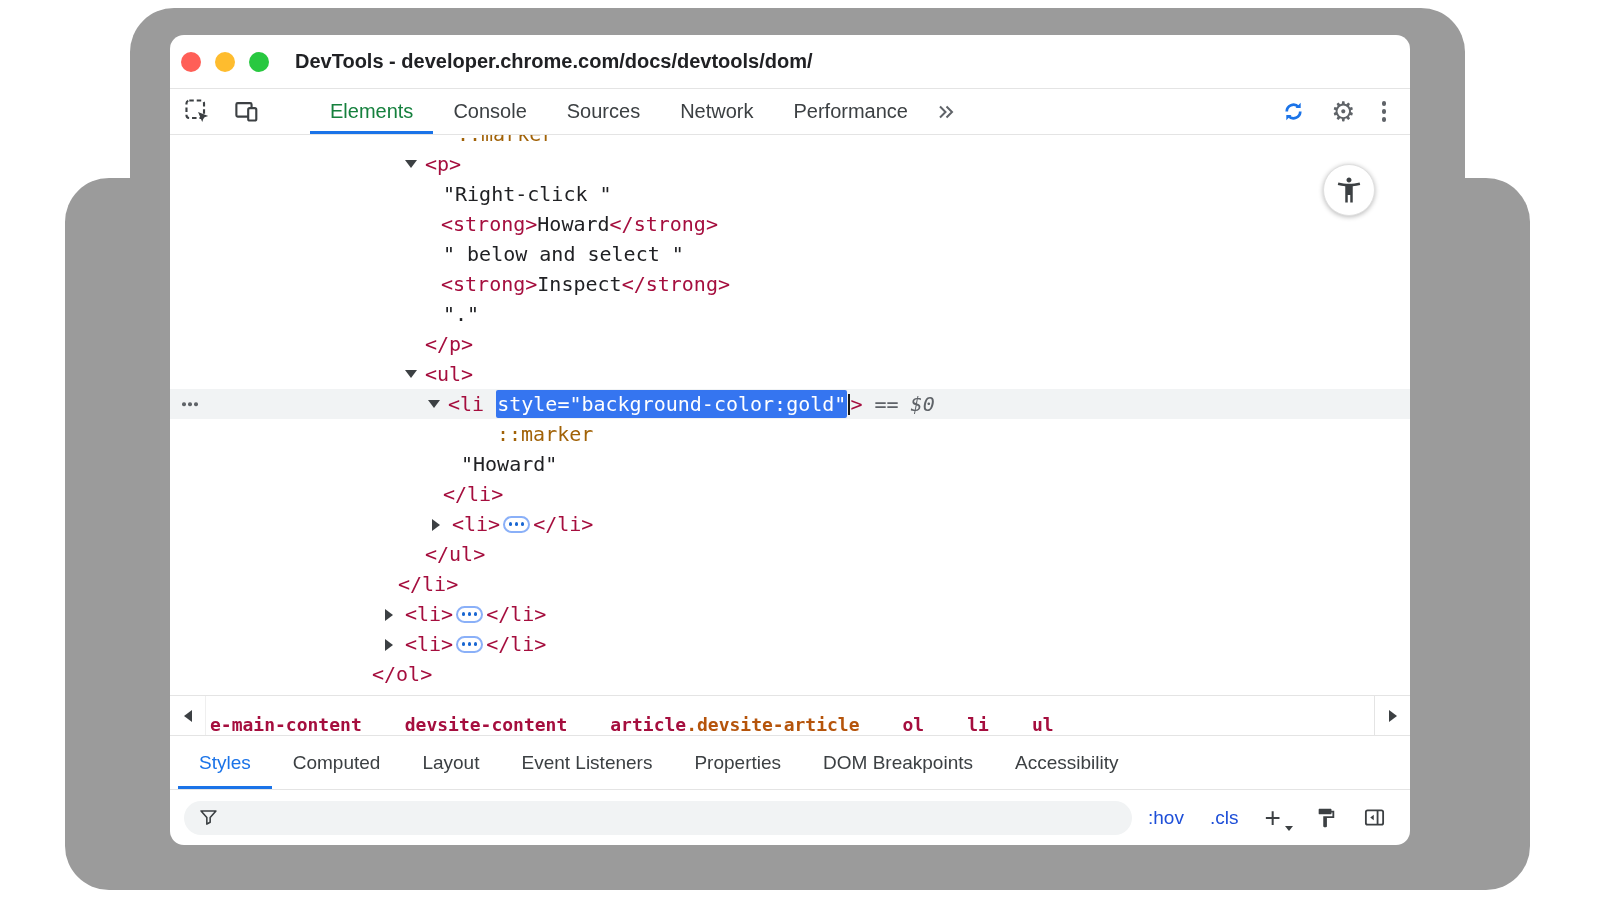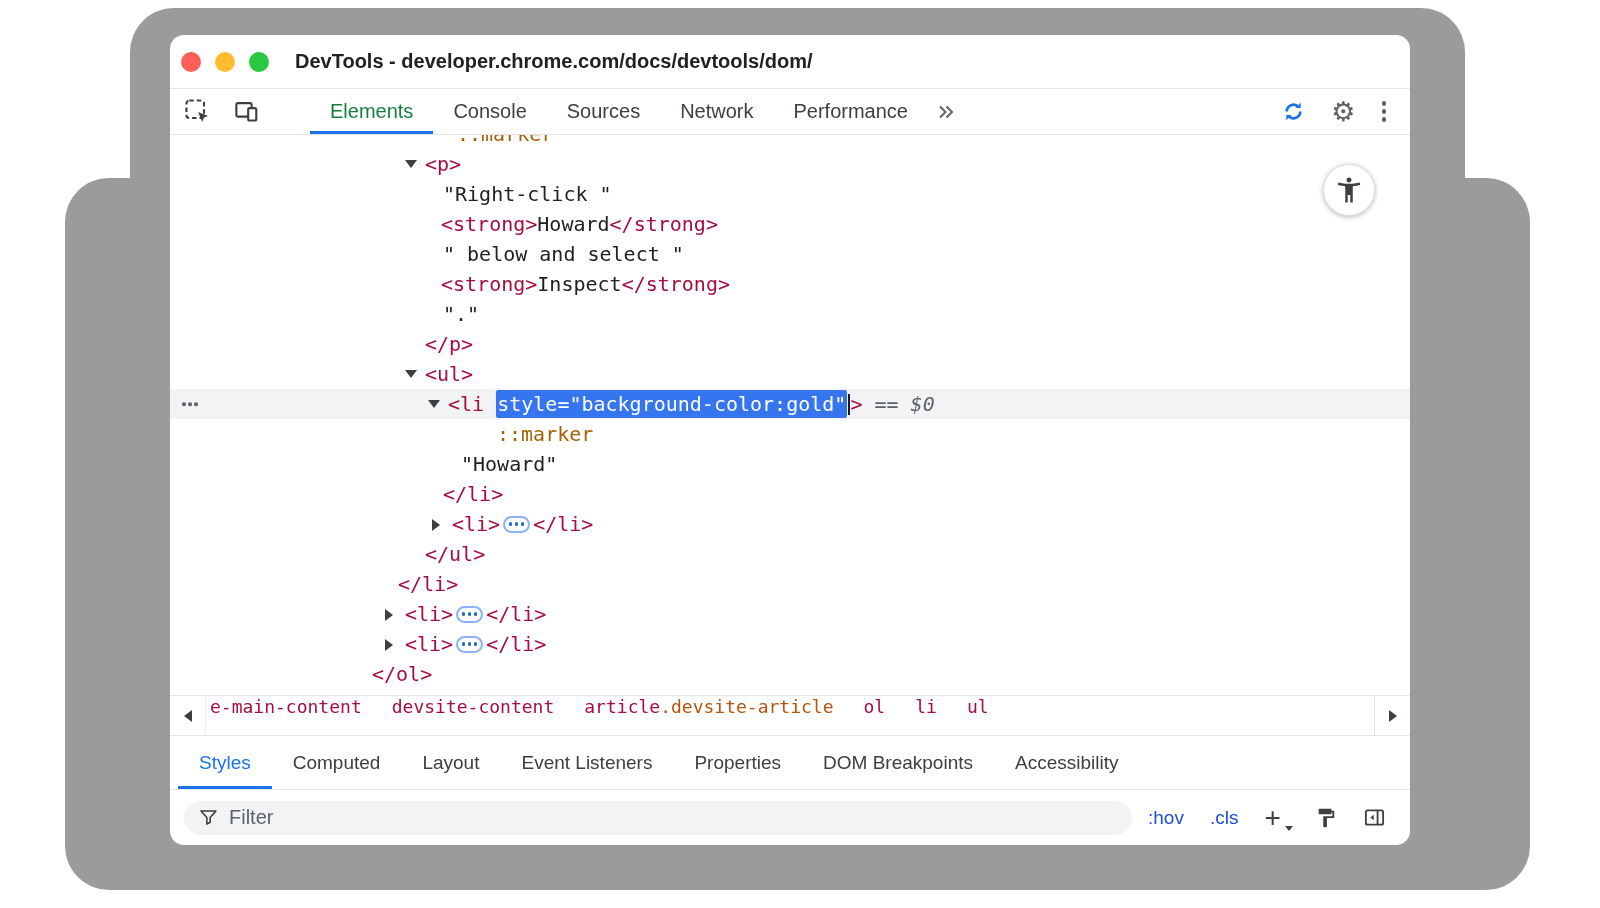--- a/index.html
+++ b/index.html
@@ -68,21 +68,21 @@
   
   .crumbs { position:absolute; left:0; top:660px; right:0; height:41px;
             border-top:1px solid #e4e4e4; border-bottom:1px solid #e4e4e4;
             display:flex; align-items:stretch;
             font-family:"DejaVu Sans Mono","Liberation Mono",monospace; font-size:18px; }
   .crumb-nav { width:36px; display:flex; align-items:center; justify-content:center; }
   .crumb-nav.left  { border-right:1px solid #efefef; }
   .crumb-nav.right { border-left:1px solid #e4e4e4; }
   .tri-left  { width:0; height:0; border-top:6px solid transparent; border-bottom:6px solid transparent; border-right:8px solid #3c4043; }
   .tri-right { width:0; height:0; border-top:6px solid transparent; border-bottom:6px solid transparent; border-left:8px solid #3c4043; }
-  .crumb-list { flex:1; display:flex; align-items:flex-start; gap:30px; overflow:hidden; padding-left:4px; }
+  .crumb-list { flex:1; display:flex; align-items:flex-end; gap:43px; overflow:hidden; padding-left:4px;font-weight:bold; }
   .crumb { display:flex; align-items:center; white-space:nowrap; }
   .crumb .part-tag { color:#a50e3e; }
   .crumb .part-cls { color:#b5540b; }
 
   
   .sidebar-tabs { position:absolute; left:0; top:701px; right:0; height:54px; border-bottom:1px solid #e4e4e4;
                   display:flex; align-items:stretch; padding-left:8px; }
   .sb-tab { display:flex; align-items:center; padding:0 21px; font-size:19px; color:#3c4043; }
   .sb-tab.active { color:#1a73e8; box-shadow:inset 0 -3px 0 #1a73e8; }
 
@@ -274,21 +274,20 @@
         <div class="sb-tab">Accessibility</div>
       </div>
 
     <div class="filter-bar">
       <div class="filter-pill">
         <span class="ico">
           <svg viewBox="0 0 24 24" width="21" height="21">
             <path d="M3.5 4.5h17l-6.6 7.6v5.4l-3.8 2v-7.4L3.5 4.5z" fill="none" stroke="#3c4043" stroke-width="1.8" stroke-linejoin="round"></path>
           </svg>
         </span>
-        <input class="filter-input" placeholder="Filter" style="">
       </div>
       <div class="right-controls">
         <span class="state-label">:hov</span>
         <span class="state-label">.cls</span>
         <span class="plus-wrap"><span>+</span></span>
         <span class="ico">
           <svg viewBox="0 0 24 24" width="22" height="22" fill="#3c4043">
             <path d="M18 4V3c0-.55-.45-1-1-1H5c-.55 0-1 .45-1 1v4c0 .55.45 1 1 1h12c.55 0 1-.45 1-1V6h1v4H9v11c0 .55.45 1 1 1h2c.55 0 1-.45 1-1v-9h8V4h-3z"></path>
           </svg>
         </span>

